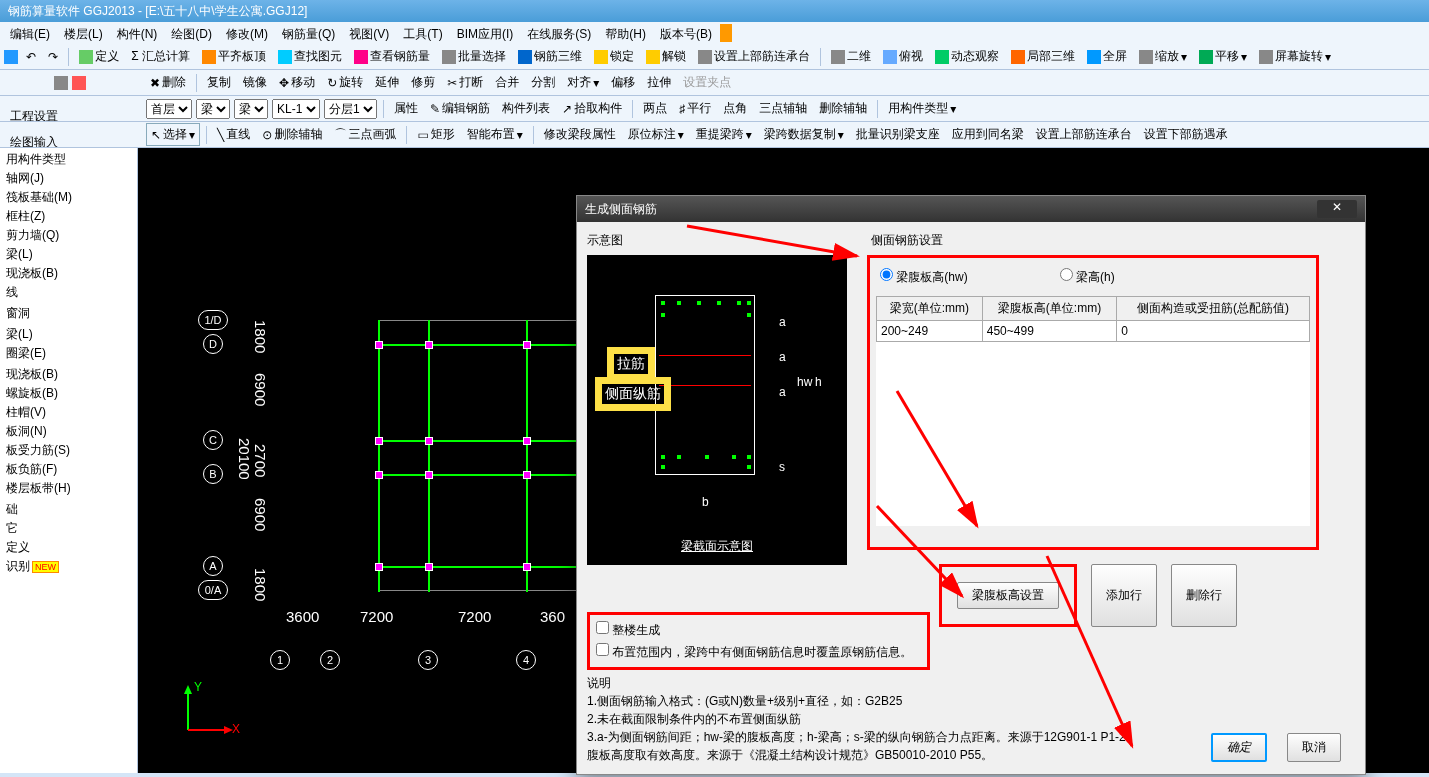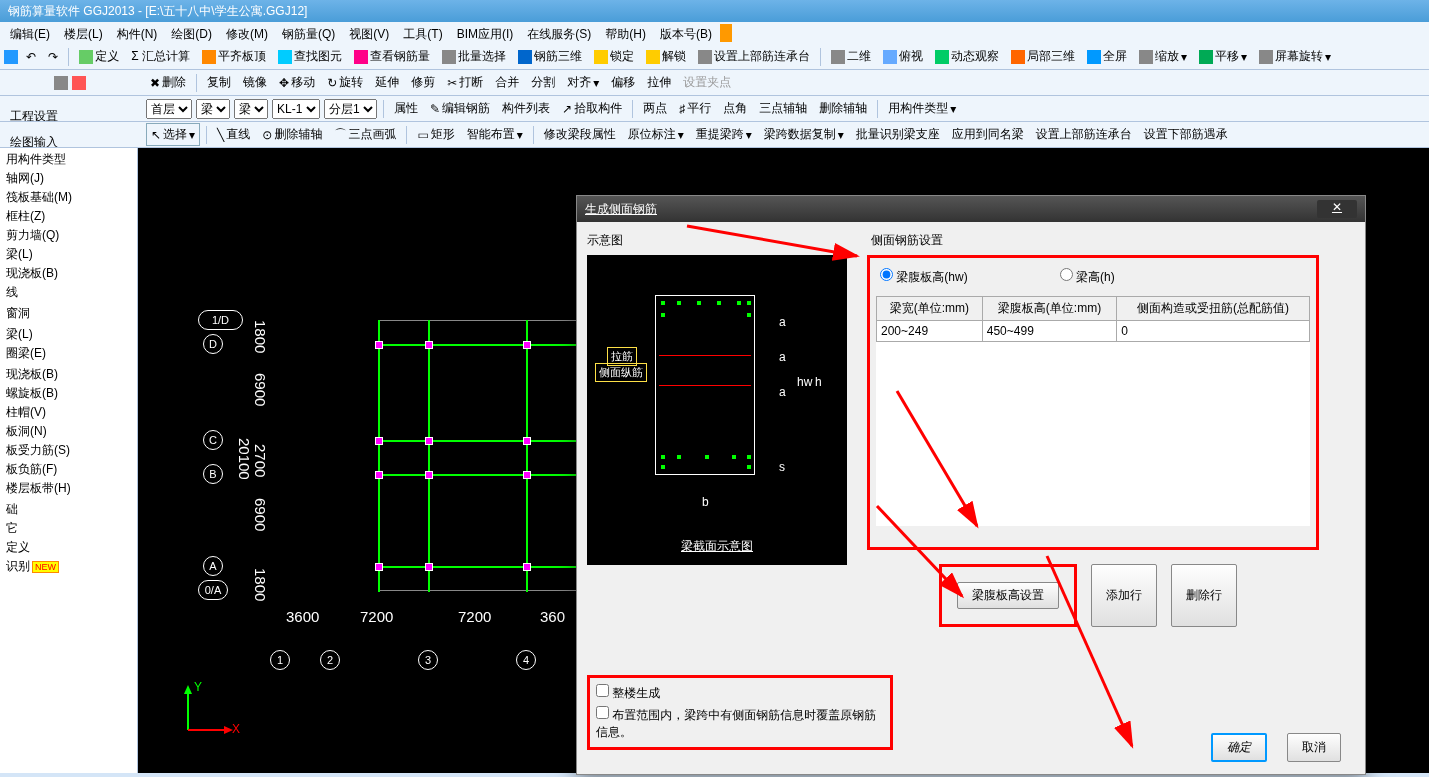--- a/index.html
+++ b/index.html
@@ -22,44 +22,44 @@
 .grid-circle { position: absolute; width: 20px; height: 20px; border: 1px solid #fff; border-radius: 50%; color: #fff; text-align: center; line-height: 18px; font-size: 11px; }
 .axis-arrow { position: absolute; bottom: 20px; left: 180px; }
 .axis-arrow .y { color: #0f0; }
 .axis-arrow .x { color: #f00; }
 .dim { position: absolute; color: #fff; font-size: 15px; }
 .gridline-h { position: absolute; height: 2px; background: #0f0; }
 .gridline-v { position: absolute; width: 2px; background: #0f0; }
 .gridline-thin { position: absolute; background: #888; }
 .node { position: absolute; width: 8px; height: 8px; background: #f0f; border: 1px solid #fff; }
 .dialog { position: absolute; left: 576px; top: 195px; width: 790px; height: 580px; background: #f0f0f0; border: 1px solid #888; box-shadow: 0 4px 20px rgba(0,0,0,.5); }
-.dlg-title { background: linear-gradient(#555, #333); color: #fff; padding: 4px 8px; display: flex; justify-content: space-between; align-items: center; text-decoration: underline; }
+.dlg-title { background: linear-gradient(#555, #333); color: #fff; padding: 4px 8px; display: flex; justify-content: space-between; align-items: center; }
 .dlg-close { width: 40px; height: 18px; background: #333; color: #fff; text-align: center; cursor: pointer; border-radius: 2px; }
 .dlg-body { padding: 10px; display: flex; gap: 10px; }
 .dlg-left { width: 270px; }
 .dlg-right { flex: 1; }
 .dlg-label { margin-bottom: 6px; }
 .diagram { width: 260px; height: 310px; background: #000; position: relative; }
 .diagram-caption { position: absolute; bottom: 10px; left: 0; right: 0; text-align: center; color: #fff; text-decoration: underline; }
-.diagram-text { position: absolute; color: #fff; font-size: 11px; border: 1px solid #fde047; padding: 1px 3px; }
+.diagram-text { position: absolute; color: #fff; font-size: 14px; border: 7px solid #fde047; padding: 1px 3px; }
 .diagram .sec-outer { position: absolute; border: 1px solid #fff; }
 .diagram .sec-bar { position: absolute; height: 1px; background: #f00; }
 .diagram .dot { position: absolute; width: 4px; height: 4px; background: #0f0; }
 .redbox { border: 3px solid #f00; }
 .settings-box { border: 3px solid #f00; padding: 6px; width: 452px; height: 295px; }
 .radio-row { display: flex; gap: 92px; padding: 4px 4px 10px 4px; }
 .tbl { border-collapse: collapse; width: 100%; background: #fff; }
 .tbl th, .tbl td { border: 1px solid #aaa; padding: 3px 4px; text-align: left; font-size: 12px; }
 .tbl th { background: #f0f0f0; text-align: center; font-weight: normal; }
 .tbl-wrap { background: #fff; height: 230px; overflow: auto; }
 .btn-row { display: flex; gap: 14px; margin-top: 14px; margin-left: 72px; }
 .btn-std { padding: 4px 14px; border: 1px solid #888; background: linear-gradient(#fefefe,#e0e0e0); cursor: pointer; border-radius: 2px; }
 .btn-highlight { border: 2px solid #09f; font-style: italic; }
 .dlg-bottom { position: absolute; left: 10px; bottom: 10px; right: 10px; }
-.chk-group { border: 3px solid #f00; padding: 4px 6px; width: 306px; margin-bottom: 14px; }
+.chk-group { border: 3px solid #f00; padding: 4px 6px; width: 343px; margin-bottom: 4px; }
 .chk-group label { display: block; padding: 2px 0; }
 .desc { font-size: 12px; line-height: 18px; }
 .dlg-actions { position: absolute; right: 14px; bottom: 2px; display: flex; gap: 20px; }
 .arrow { position: absolute; pointer-events: none; }
 </style>
 </head>
 <body>
 
 <div class="titlebar">
   <span>钢筋算量软件 GGJ2013 - [E:\五十八中\学生公寓.GGJ12]</span>
@@ -317,21 +317,21 @@
       <div class="node" style="left:483px;top:289px"></div>
     <div class="node" style="left:237px;top:323px"></div>
       <div class="node" style="left:287px;top:323px"></div>
       <div class="node" style="left:385px;top:323px"></div>
       <div class="node" style="left:483px;top:323px"></div>
     <div class="node" style="left:237px;top:415px"></div>
       <div class="node" style="left:287px;top:415px"></div>
       <div class="node" style="left:385px;top:415px"></div>
       <div class="node" style="left:483px;top:415px"></div>
 
-    <div class="grid-circle" style="left:60px;top:162px;border-radius:10px;width:45px">1/D</div>
+    <div class="grid-circle" style="left:60px;top:162px;border-radius:10px;width:30px">1/D</div>
     <div class="grid-circle" style="left:65px;top:186px">D</div>
     <div class="grid-circle" style="left:65px;top:282px">C</div>
     <div class="grid-circle" style="left:65px;top:316px">B</div>
     <div class="grid-circle" style="left:65px;top:408px">A</div>
     <div class="grid-circle" style="left:60px;top:432px;border-radius:10px;width:30px">0/A</div>
 
     <div class="dim" style="left:114px;top:172px;writing-mode:vertical-rl">1800</div>
     <div class="dim" style="left:114px;top:225px;writing-mode:vertical-rl">6900</div>
     <div class="dim" style="left:114px;top:296px;writing-mode:vertical-rl">2700</div>
     <div class="dim" style="left:114px;top:350px;writing-mode:vertical-rl">6900</div>
@@ -384,21 +384,21 @@
           <div class="dot" style="left:160px;top:58px"></div>
         <div class="dot" style="left:74px;top:200px"></div>
           <div class="dot" style="left:90px;top:200px"></div>
           <div class="dot" style="left:118px;top:200px"></div>
           <div class="dot" style="left:145px;top:200px"></div>
           <div class="dot" style="left:160px;top:200px"></div>
         <div class="dot" style="left:74px;top:210px"></div>
           <div class="dot" style="left:160px;top:210px"></div>
 
         <div class="diagram-text" style="left:20px;top:92px">拉筋</div>
-        <div class="diagram-text" style="left:8px;top:108px">侧面纵筋</div>
+        <div class="diagram-text" style="left:8px;top:122px">侧面纵筋</div>
 
         <div class="grid-label" style="left:192px;top:60px">a</div>
         <div class="grid-label" style="left:192px;top:95px">a</div>
         <div class="grid-label" style="left:192px;top:130px">a</div>
         <div class="grid-label" style="left:210px;top:120px">hw</div>
         <div class="grid-label" style="left:228px;top:120px">h</div>
         <div class="grid-label" style="left:192px;top:205px">s</div>
         <div class="grid-label" style="left:115px;top:240px">b</div>
         <div class="diagram-caption">梁截面示意图</div>
       </div>
@@ -435,20 +435,27 @@
         <button class="btn-std">删除行</button>
       </div>
     </div>
   </div>
 
   <div class="dlg-bottom">
     <div class="chk-group">
       <label><input type="checkbox" style=""> <span>整楼生成</span></label>
       <label><input type="checkbox" style=""> <span>布置范围内，梁跨中有侧面钢筋信息时覆盖原钢筋信息。</span></label>
     </div>
+    <div class="desc">
+      <div>说明</div>
+      <div>1.侧面钢筋输入格式：(G或N)数量+级别+直径，如：G2B25</div>
+      <div>2.未在截面限制条件内的不布置侧面纵筋</div>
+      <div>3.a-为侧面钢筋间距；hw-梁的腹板高度；h-梁高；s-梁的纵向钢筋合力点距离。来源于12G901-1 P1-2。</div>
+      <div>   腹板高度取有效高度。来源于《混凝土结构设计规范》GB50010-2010 P55。</div>
+    </div>
     <div class="dlg-actions">
       <button class="btn-std btn-highlight">确定</button>
       <button class="btn-std">取消</button>
     </div>
   </div>
 
   <svg class="arrow" style="left:0;top:0;width:790px;height:580px">
     <defs>
         <marker id="ah" markerWidth="10" markerHeight="10" refX="8" refY="3" orient="auto">
           <path d="M0,0 L0,6 L9,3 z" fill="#f00"></path>

